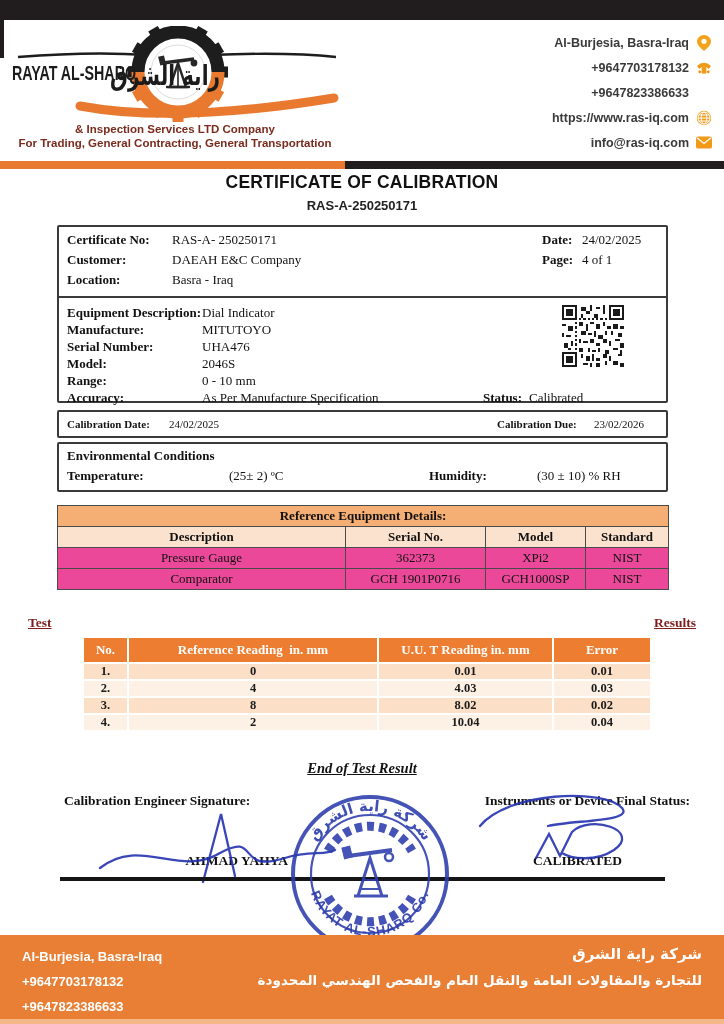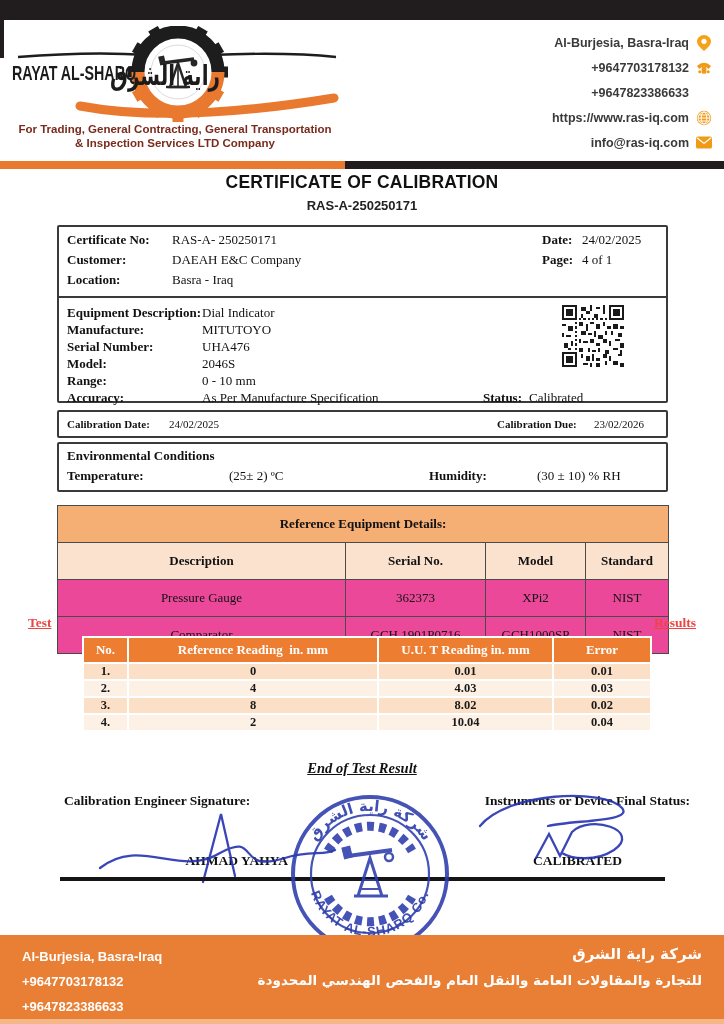--- a/index.html
+++ b/index.html
@@ -31,26 +31,26 @@
   .box2{top:296px;height:107px;}
   .box3{top:410px;height:28px;}
   .box4{top:442px;height:50px;}
   .fld{position:absolute;font-size:13px;white-space:nowrap;color:#111;}
   .lab{font-weight:bold;}
   .sans{font-family:Liberation Serif, serif;font-size:11px;}
   .qr{position:absolute;right:42px;top:7px;}
   
   .reftable{position:absolute;left:57px;top:505px;width:611px;border-collapse:collapse;
             table-layout:fixed;font-size:13px;text-align:center;color:#111;}
-  .reftable th,.reftable td{border:1px solid #4a4a4a;padding:8px;height:20px;white-space:pre;}
+  .reftable th,.reftable td{border:1px solid #4a4a4a;padding:0;height:20px;white-space:pre;}
   .rt-title{background:#f5ae74;font-weight:bold;height:21px;}
   .rt-head th{background:#fbe2ce;font-weight:bold;}
   .reftable td{background:#ec4899;font-weight:normal;}
   
-  .tlabel{font-weight:bold;font-size:13.5px;text-decoration:underline;color:#ef4444;}
+  .tlabel{font-weight:bold;font-size:13.5px;text-decoration:underline;color:#7f1d1d;}
   .testtable{position:absolute;left:82px;top:636px;width:568px;border-collapse:collapse;
              table-layout:fixed;text-align:center;}
   .testtable th{background:#ed7d31;color:#fff;font-weight:bold;font-size:13px;height:24px;
                 border:2px solid #fff;padding:0;white-space:pre;}
   .testtable td{font-weight:bold;font-size:12.5px;height:15px;border:2px solid #fff;padding:0;color:#1a1a1a;}
   .r-odd td{background:#fbdfc7;}
   .r-even td{background:#fdf0e5;}
   
   .endnote{left:0;top:760px;width:724px;text-align:center;font-weight:bold;font-style:italic;
            text-decoration:underline;font-size:14.5px;color:#111;}
@@ -102,22 +102,22 @@
       <line x1="155" y1="37" x2="186" y2="33" stroke="#262626" stroke-width="3.6"></line>
       <rect x="151" y="30" width="6" height="9" fill="#262626" transform="rotate(-14 154 34)"></rect>
       <circle cx="186" cy="37" r="3.4" fill="#262626"></circle>
       <line x1="158" y1="61" x2="182" y2="61" stroke="#262626" stroke-width="2.4"></line>
     </g>
     <text x="4" y="54" font-family="Liberation Sans, sans-serif" font-weight="bold" font-size="21" fill="#1b1b1b" textLength="124" lengthAdjust="spacingAndGlyphs">RAYAT AL-SHARQ</text>
     <text x="212" y="59" font-family="DejaVu Sans, sans-serif" font-weight="bold" font-size="28" fill="#1b1b1b" direction="rtl" textLength="110" lengthAdjust="spacingAndGlyphs">راية الشرق</text>
   </svg>
 
   <div class="abs tagline">
+    <div>&amp; Inspection Services LTD Company</div>
     <div>For Trading, General Contracting, General Transportation</div>
-    <div>&amp; Inspection Services LTD Company</div>
   </div>
 
   <div class="abs contacts">
     <div class="c-row">
       <span>Al-Burjesia, Basra-Iraq</span>
       <span class="c-ico">
         <svg width="14" height="16" viewBox="0 0 14 16">
             <path d="M7,0 C10.9,0 14,3 14,6.6 C14,11 7,16 7,16 C7,16 0,11 0,6.6 C0,3 3.1,0 7,0 Z" fill="#f5a21b"></path>
             <circle cx="7" cy="6.3" r="2.6" fill="#fff"></circle>
           </svg>

